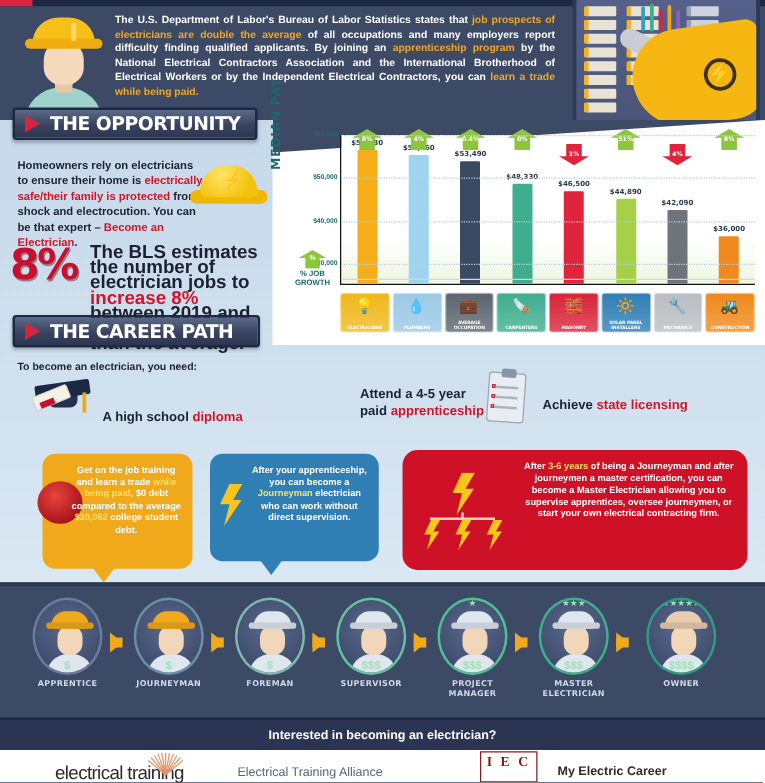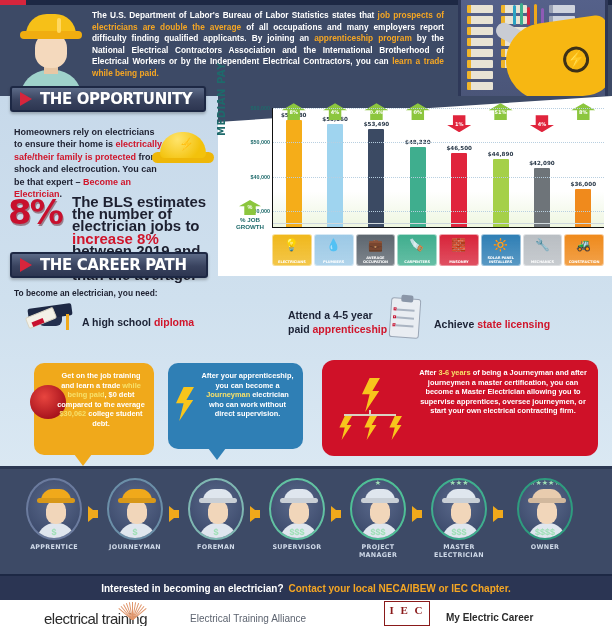--- a/index.html
+++ b/index.html
@@ -521,21 +521,21 @@
 
   <div class="need-text">To become an electrician, you need:</div>
 
   <div class="cap">
     <div class="cap-base"></div>
     <div class="cap-board"></div>
     <div class="diploma"></div>
     <div class="dip-ribbon"></div>
     <div class="tassel"></div>
   </div>
-  <div class="step" style="left:82px; top:316px;text-align:center;"><span>A high school </span><span class="hl-red">diploma</span></div>
+  <div class="step" style="left:82px; top:328px;text-align:center;"><span>A high school </span><span class="hl-red">diploma</span></div>
 
   <div class="step" style="left:288px; top:308px; width:106px; line-height:14px;"><span>Attend a 4-5 year paid </span><span class="hl-red">apprenticeship</span></div>
 
   <div class="clipboard">
     <div class="cb-clip"></div>
     <div class="cb-check" style="top:9px"></div>
       <div class="cb-line" style="top:10px"></div>
     <div class="cb-check" style="top:17px"></div>
       <div class="cb-line" style="top:18px"></div>
     <div class="cb-check" style="top:25px"></div>
@@ -640,21 +640,20 @@
           <div class="w-hat" style="background:#e8ccae"></div>
           <div class="stars">★★★★★</div>
           <div class="dollars">$$$$</div>
         </div>
         <div class="lstep-label">OWNER</div>
       </div>
     </div>
 
   <div class="cta">
     <span class="cta-q">Interested in becoming an electrician?</span>
-    <span class="cta-a">Contact your local NECA/IBEW or IEC Chapter.</span>
   </div>
 
   <div class="footer">
     <div class="et-logo">electrical training</div>
     <div class="et-fan">
         <div class="fan-l" style="transform: rotate(-50deg);"></div>
         <div class="fan-l" style="transform: rotate(-40deg);"></div>
         <div class="fan-l" style="transform: rotate(-30deg);"></div>
         <div class="fan-l" style="transform: rotate(-20deg);"></div>
         <div class="fan-l" style="transform: rotate(-10deg);"></div>

